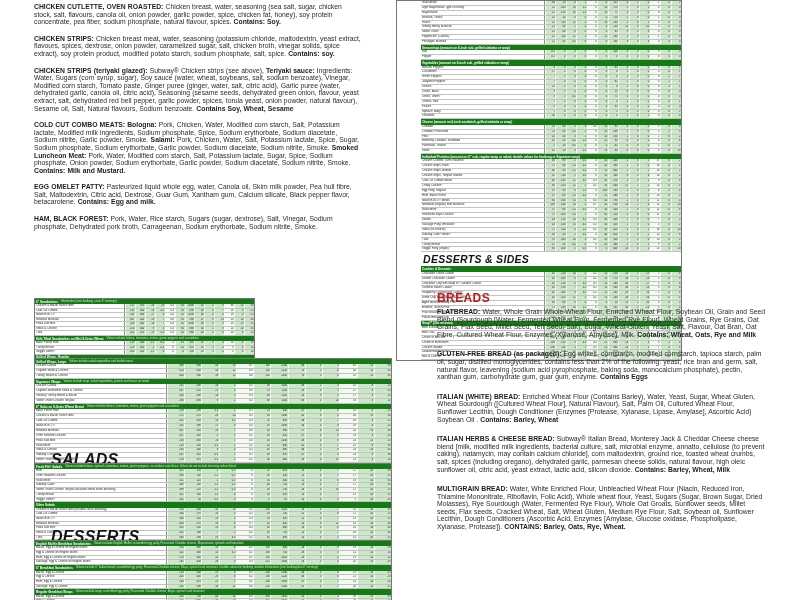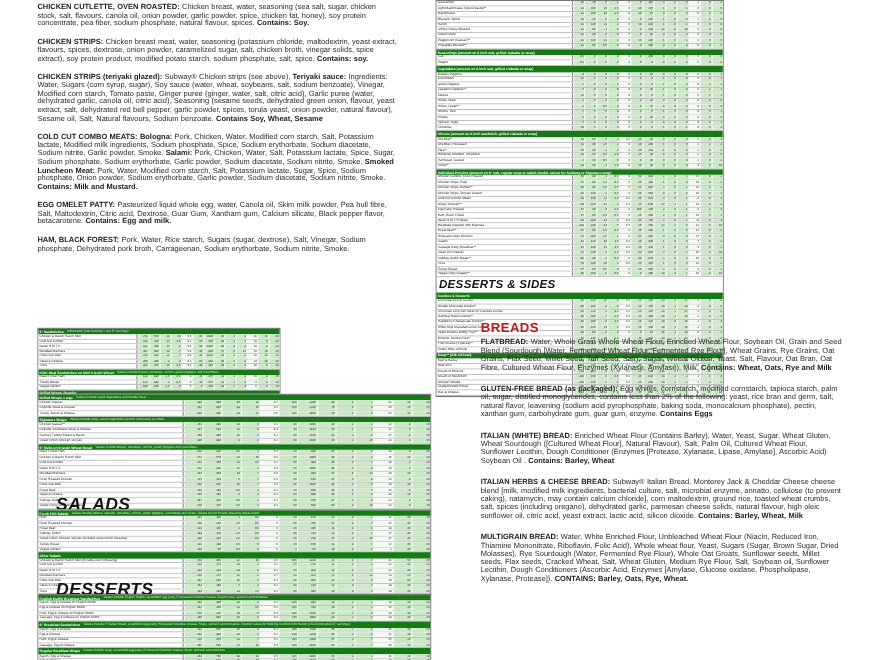--- a/index.html
+++ b/index.html
@@ -987,21 +987,21 @@
       <span class="tval">1610</span>
       <span class="tval">55</span>
       <span class="tval">3</span>
       <span class="tval">3</span>
       <span class="tval">28</span>
       <span class="tval">15</span>
       <span class="tval">25</span>
     </div>
   </div>
 
-<div class="ntable" style="top: 0px; left: 396px; width: 260px; --rh: 3.9px; --lw: 122px;">
+<div class="ntable" style="top: 0px; left: 396px; width: 260px; padding-left: 24px; --rh: 3.9px; --lw: 122px;">
     <div class="trow">
       <span class="tlabel">Guacamole</span>
       <span class="tval">36</span>
       <span class="tval">70</span>
       <span class="tval">6</span>
       <span class="tval">1</span>
       <span class="tval">0</span>
       <span class="tval">0</span>
       <span class="tval">115</span>
       <span class="tval">4</span>

